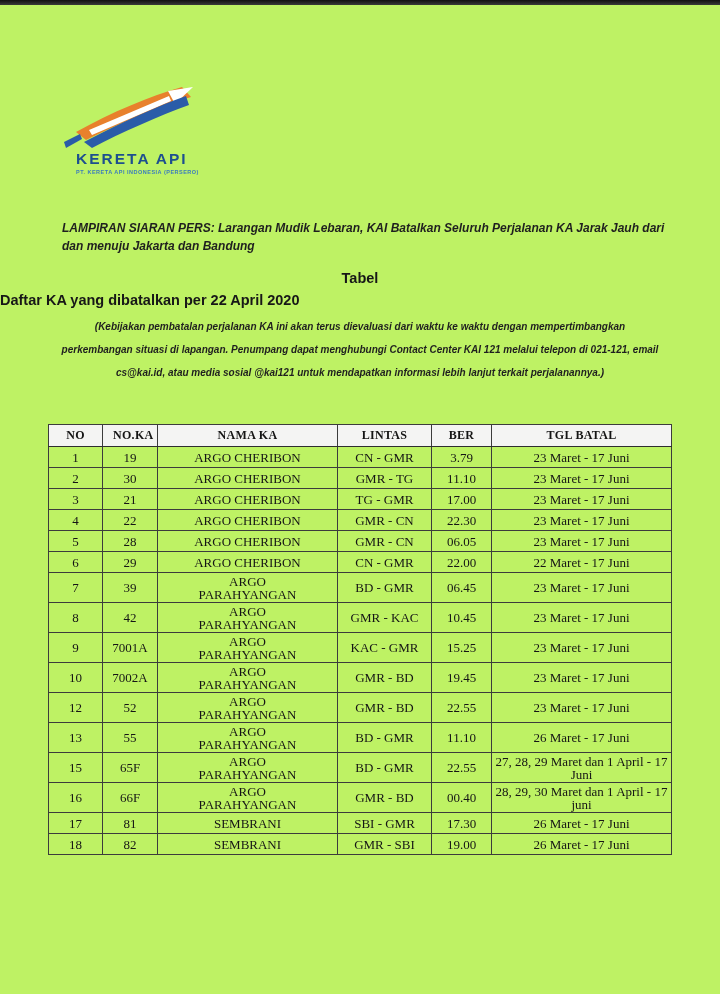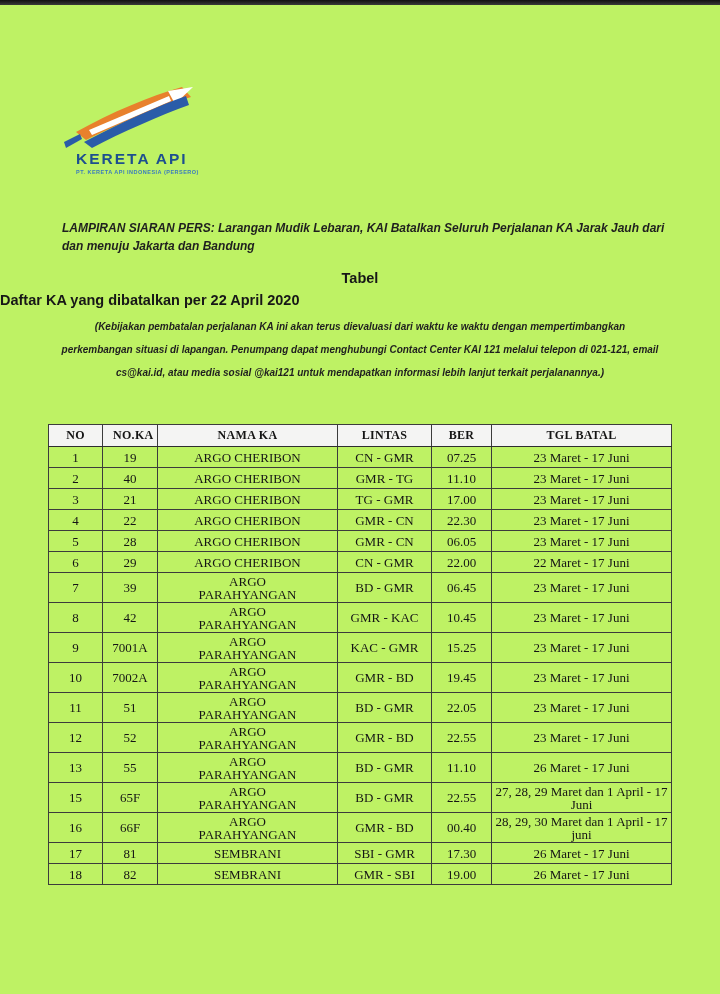--- a/index.html
+++ b/index.html
@@ -121,26 +121,26 @@
           <th>BER</th>
           <th>TGL BATAL</th>
         </tr>
     </thead>
     <tbody id="ka-tbody">
         <tr>
           <td>1</td>
           <td>19</td>
           <td>ARGO CHERIBON</td>
           <td>CN - GMR</td>
-          <td>07.25</td>
+          <td>3.79</td>
           <td>23 Maret - 17 Juni</td>
         </tr>
         <tr>
           <td>2</td>
-          <td>40</td>
+          <td>30</td>
           <td>ARGO CHERIBON</td>
           <td>GMR - TG</td>
           <td>11.10</td>
           <td>23 Maret - 17 Juni</td>
         </tr>
         <tr>
           <td>3</td>
           <td>21</td>
           <td>ARGO CHERIBON</td>
           <td>TG - GMR</td>
@@ -198,29 +198,20 @@
           <td>15.25</td>
           <td>23 Maret - 17 Juni</td>
         </tr>
         <tr class="row-2l">
           <td>10</td>
           <td>7002A</td>
           <td>ARGO
 PARAHYANGAN</td>
           <td>GMR - BD</td>
           <td>19.45</td>
-          <td>23 Maret - 17 Juni</td>
-        </tr>
-        <tr class="row-2l">
-          <td>11</td>
-          <td>51</td>
-          <td>ARGO
-PARAHYANGAN</td>
-          <td>BD - GMR</td>
-          <td>22.05</td>
           <td>23 Maret - 17 Juni</td>
         </tr>
         <tr class="row-2l">
           <td>12</td>
           <td>52</td>
           <td>ARGO
 PARAHYANGAN</td>
           <td>GMR - BD</td>
           <td>22.55</td>
           <td>23 Maret - 17 Juni</td>

